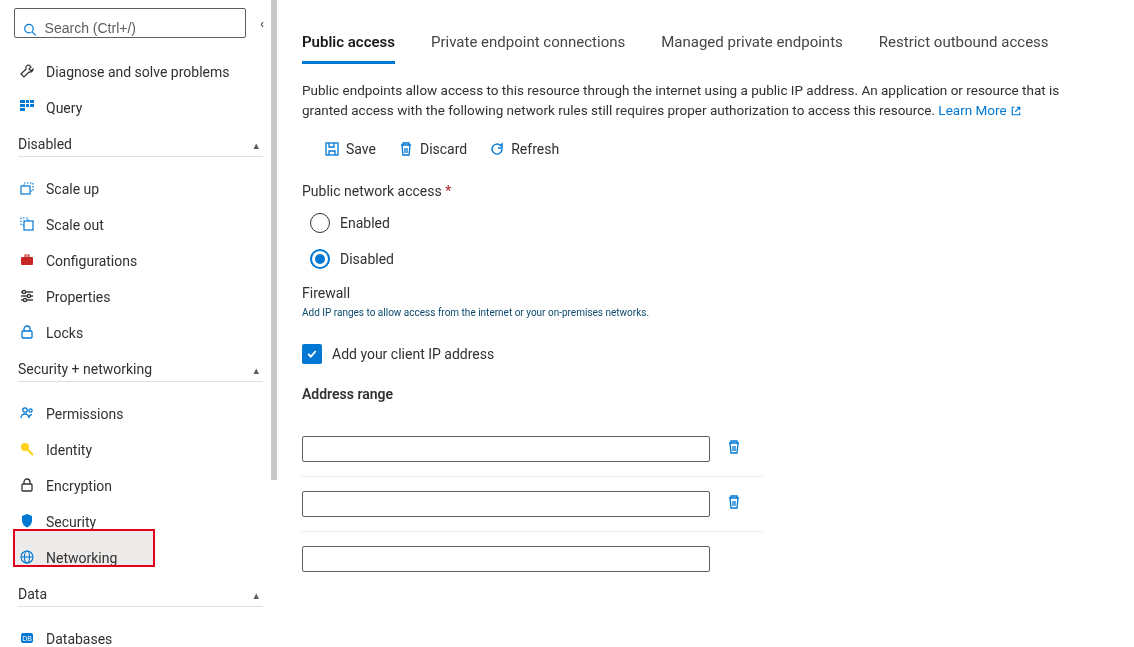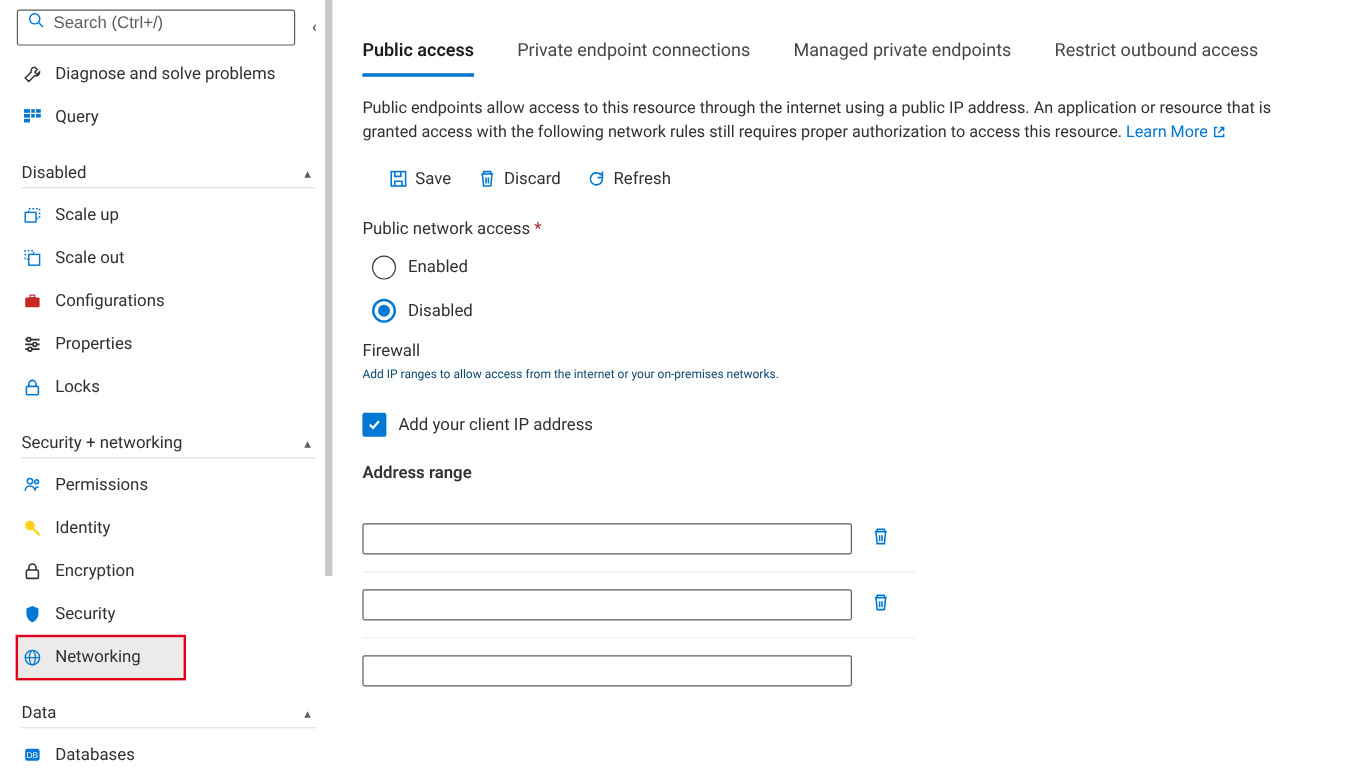--- a/index.html
+++ b/index.html
@@ -31,21 +31,21 @@
     background: #c8c8c8;
   }
   .search-wrap {
     display: flex;
     align-items: center;
     gap: 8px;
     margin-bottom: 6px;
   }
   .search-box {
     display: flex;
-    align-items: flex-start;
+    align-items: flex-end;
     gap: 6px;
     border: 1px solid #605e5c;
     border-radius: 2px;
     height: 30px;
     padding: 0 8px;
     width: 232px;
     color: #605e5c;
   }
   .search-box input {
     border: none;
@@ -58,21 +58,21 @@
   .search-box input::placeholder { color: #605e5c; }
   .collapse-chevron {
     color: #605e5c;
     font-size: 13px;
     letter-spacing: -4px;
     padding-left: 6px;
     cursor: pointer;
   }
   .nav-item {
     display: flex;
-    align-items: center;
+    align-items: flex-end;
     gap: 10px;
     height: 36px;
     padding: 0 4px;
     cursor: pointer;
     border-radius: 0;
     margin-right: 8px;
   }
   .nav-item.active {
     background: #edebe9;
   }

